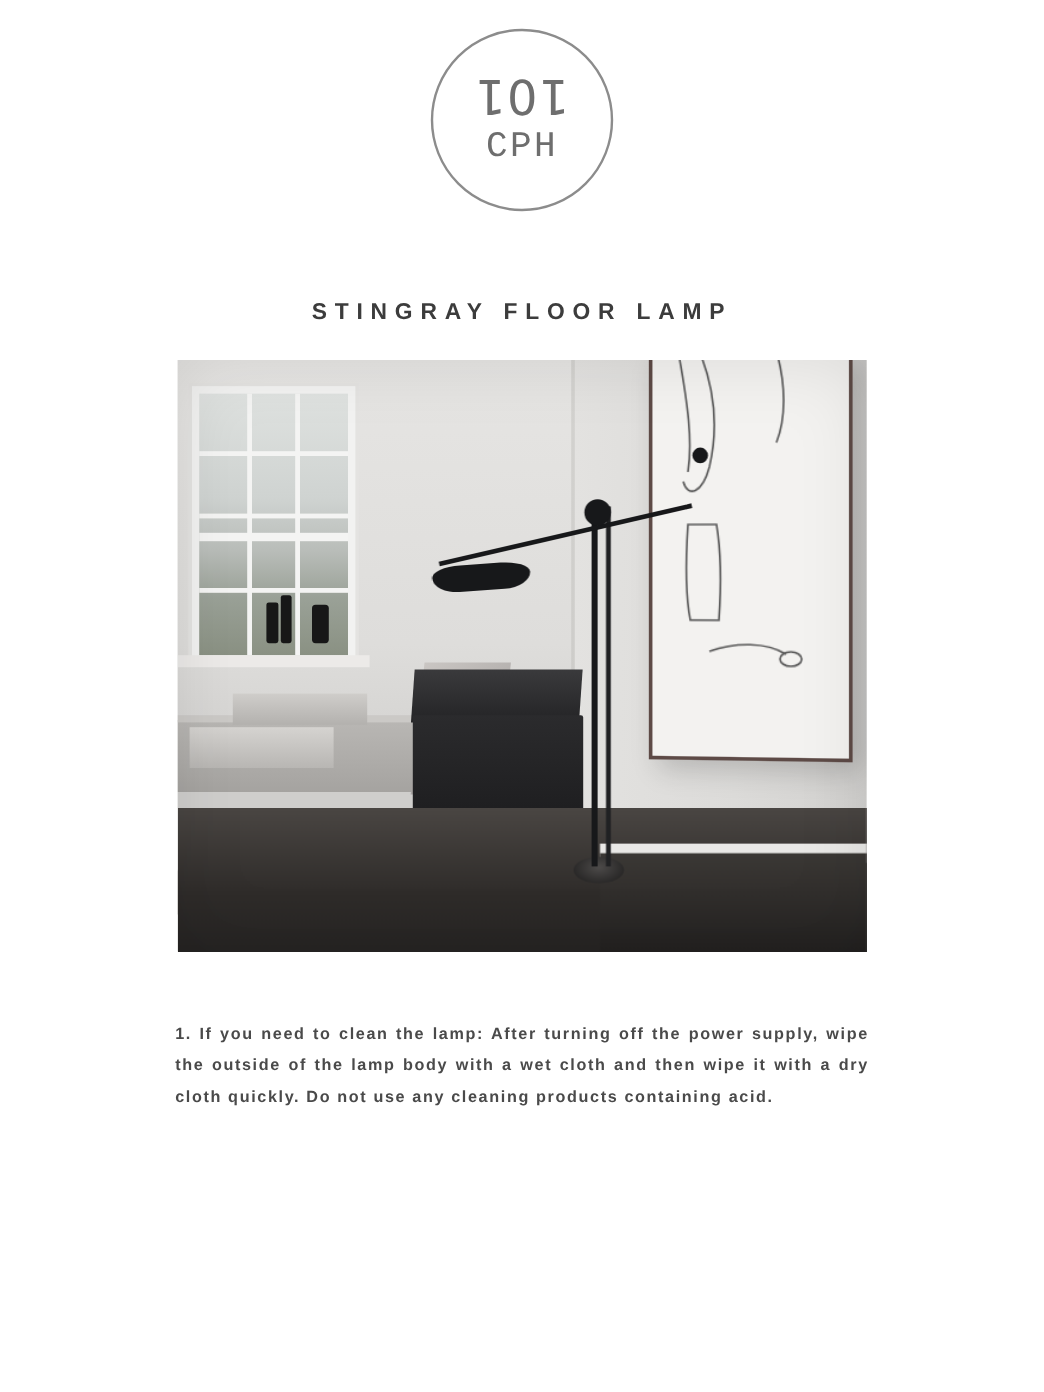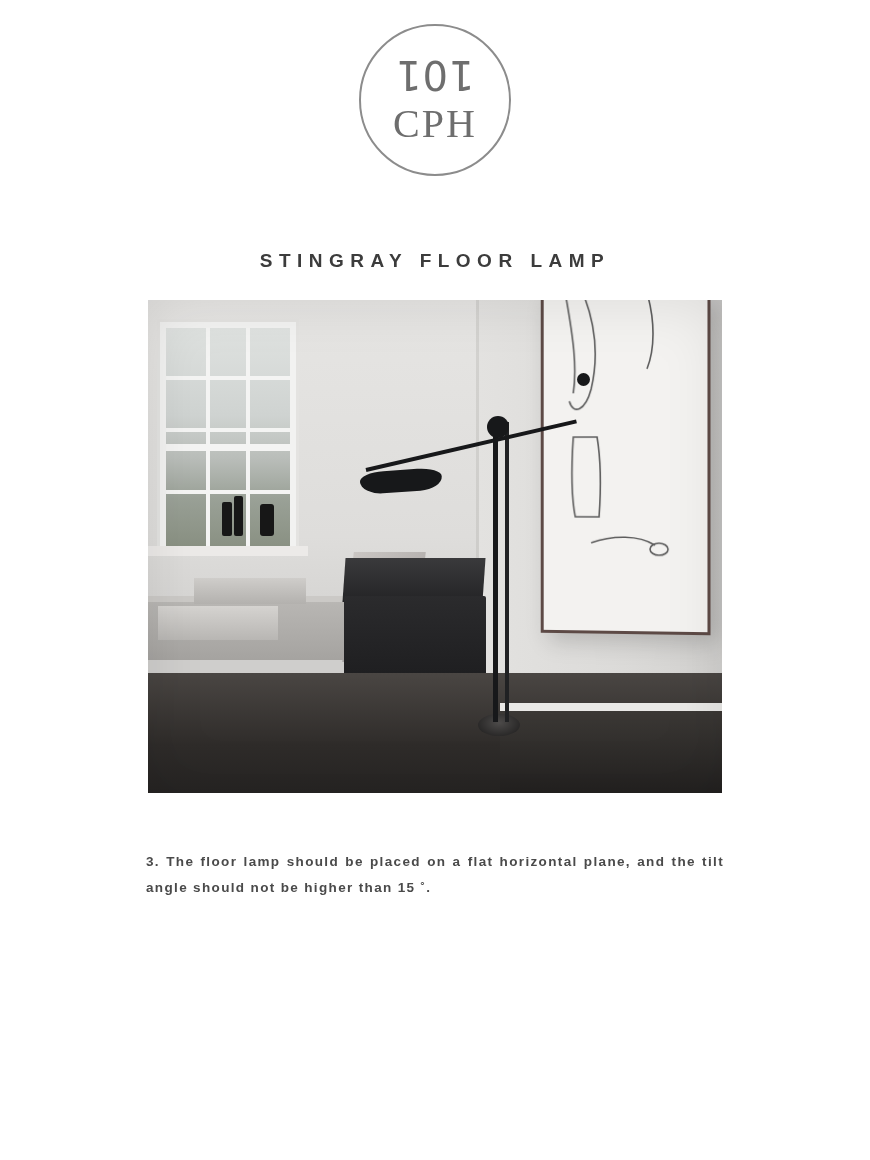--- a/index.html
+++ b/index.html
@@ -37,27 +37,27 @@
   .logo-top {
     font-size: 40px;
     letter-spacing: 1px;
     color: #6e6e6e;
     font-weight: 400;
     line-height: 1;
     transform: rotate(180deg);
     font-family: "DejaVu Sans", sans-serif;
   }
   .logo-bottom {
-    font-size: 40px;
+    font-size: 30px;
     letter-spacing: 2px;
     color: #6e6e6e;
     font-weight: 400;
     line-height: 1.05;
     margin-top: 8px;
-    font-family: Liberation Serif, serif;
+    font-family: Liberation Mono, monospace;
   }
 
   
   .product-title {
     text-align: center;
     margin-top: 74px;
     font-size: 19px;
     letter-spacing: 6.5px;
     color: #3c3c3c;
     font-weight: 700;
@@ -327,14 +327,14 @@
   <div class="lamp-pole2"></div>
   <div class="lamp-arm"></div>
   <div class="lamp-joint"></div>
   <div class="lamp-tip"></div>
   <div class="lamp-shade"></div>
 
   <div class="photo-vignette"></div>
 </div>
 
 <div class="instructions">
-  <p class="para">3. The floor lamp should be placed on a flat horizontal plane, and the tilt angle should not be higher than 15 ˚.</p>
+  <p class="para">1. If you need to clean the lamp: After turning off the power supply, wipe the outside of the lamp body with a wet cloth and then wipe it with a dry cloth quickly. Do not use any cleaning products containing acid.</p>
 </div>
 
 </body></html>

